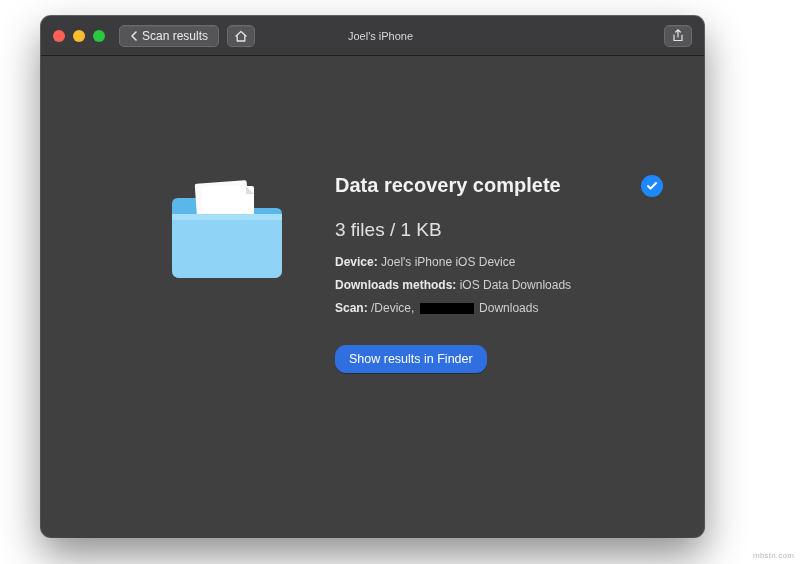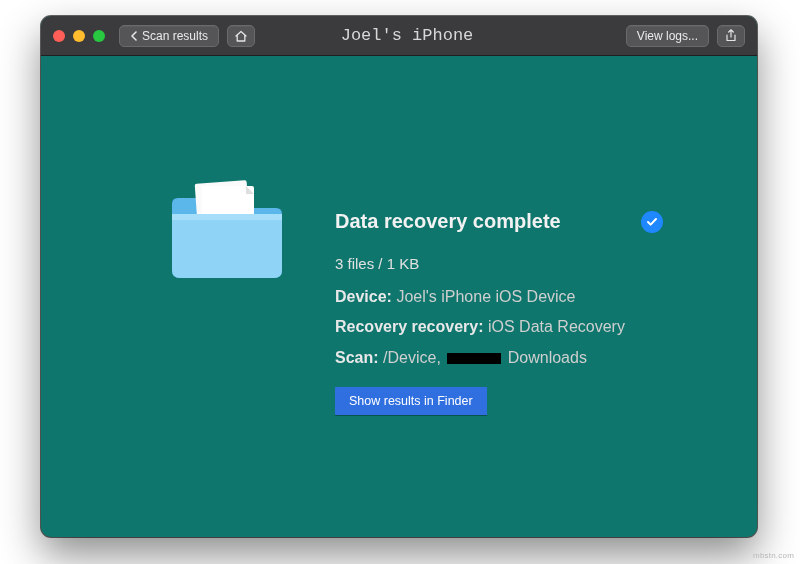--- a/index.html
+++ b/index.html
@@ -8,23 +8,23 @@
     font-family: -apple-system, "Helvetica Neue", Arial, sans-serif;
     width: 800px;
     height: 564px;
     position: relative;
     overflow: hidden;
   }
   .window {
     position: absolute;
     left: 41px;
     top: 16px;
-    width: 716px;
+    width: 663px;
     height: 521px;
-    background: #0f766e;
+    background: #404040;
     border-radius: 10px;
     box-shadow: 0 18px 40px rgba(0,0,0,0.45), 0 0 0 1px rgba(0,0,0,0.6);
     overflow: hidden;
     display: flex;
     flex-direction: column;
   }
   .titlebar {
     height: 40px;
     background: #3b3b3d;
     border-bottom: 1px solid #1f1f21;
@@ -52,68 +52,67 @@
     gap: 4px;
     cursor: default;
     box-shadow: inset 0 1px 0 rgba(255,255,255,0.05);
   }
   .pill-btn.icon-only { padding: 0; width: 28px; justify-content: center; }
   .titlebar .title {
     position: absolute;
     left: 16px; right: 0;
     text-align: center;
     color: #d8d8d8;
-    font-size: 17px;
+    font-size: 11px;
     pointer-events: none;
-    font-family: Liberation Mono, monospace;
   }
   .titlebar .right { margin-left: auto; display: flex; gap: 8px; }
   .content {
     flex: 1;
     display: flex;
     align-items: flex-start;
     padding-top: 118px;
     padding-left: 120px;
     gap: 44px;
   }
   .folder-wrap { width: 130px; display:flex; justify-content:center; }
   .info {
     color: #e8e8e8;
     max-width: 330px;
   }
-  .heading-row { display:flex; align-items:center; gap: 80px; margin-top: 36px; }
+  .heading-row { display:flex; align-items:center; gap: 80px; }
   .heading {
     font-size: 20px;
     font-weight: 600;
     color: #f2f2f2;
   }
   .check-badge {
     width: 22px; height: 22px; border-radius: 50%;
     background: #1f87ff;
     display:flex; align-items:center; justify-content:center;
     flex: none;
   }
   .summary {
     margin-top: 22px;
-    font-size: 15px;
+    font-size: 19px;
     color: #e0e0e0;
   }
-  .detail-lines { margin-top: 10px; font-size: 16px; line-height: 1.9; color: #cfcfcf; }
+  .detail-lines { margin-top: 10px; font-size: 12px; line-height: 1.9; color: #cfcfcf; }
   .detail-lines .lbl { font-weight: 600; color: #e8e8e8; }
   .detail-lines .redacted {
     display:inline-block; width:54px; height:11px; background:#000; vertical-align:middle; margin:0 2px;
   }
   .primary-btn {
-    margin-top: 14px;
+    margin-top: 26px;
     background: #2f6fe0;
     border: none;
     color: #fff;
     font-size: 12.5px;
     padding: 7px 14px;
-    border-radius: 0;
+    border-radius: 11px;
     cursor: default;
     box-shadow: 0 1px 0 rgba(0,0,0,0.3);
   }
   .watermark {
     position:absolute; right:6px; bottom:4px;
     font-size:8px; color:#b8b8b8; letter-spacing:0.2px;padding-left:15px;
   }
   svg { display:block; }
 </style>
 </head>
@@ -141,23 +140,20 @@
       <span>
         <svg width="14" height="12" viewBox="0 0 14 12">
             <path d="M2 6 L7 1.5 L12 6 M3.2 5.5 V11 H10.8 V5.5" stroke="#e4e4e4" stroke-width="1.3" fill="none" stroke-linecap="round" stroke-linejoin="round"></path>
           </svg>
       </span>
     </div>
 
     <div class="title">Joel's iPhone</div>
 
     <div class="right">
-      <div class="pill-btn">
-        <span>View logs...</span>
-      </div>
       <div class="pill-btn icon-only">
         <span>
           <svg width="12" height="13" viewBox="0 0 12 13">
               <path d="M6 8 V1 M3.7 3 L6 0.8 L8.3 3 M2 6 V11.5 H10 V6" stroke="#e4e4e4" stroke-width="1.2" fill="none" stroke-linecap="round" stroke-linejoin="round"></path>
             </svg>
         </span>
       </div>
     </div>
   </div>
 
@@ -190,22 +186,22 @@
       </div>
 
       <div class="summary">3 files / 1 KB</div>
 
       <div class="detail-lines">
         <div>
           <span class="lbl">Device:</span>
           <span>Joel's iPhone iOS Device</span>
         </div>
         <div>
-          <span class="lbl">Recovery recovery:</span>
-          <span>iOS Data Recovery</span>
+          <span class="lbl">Downloads methods:</span>
+          <span>iOS Data Downloads</span>
         </div>
         <div>
           <span class="lbl">Scan:</span>
           <span>/Device,</span>
           <span class="redacted"></span>
           <span>Downloads</span>
         </div>
       </div>
 
       <button class="primary-btn">Show results in Finder</button>

